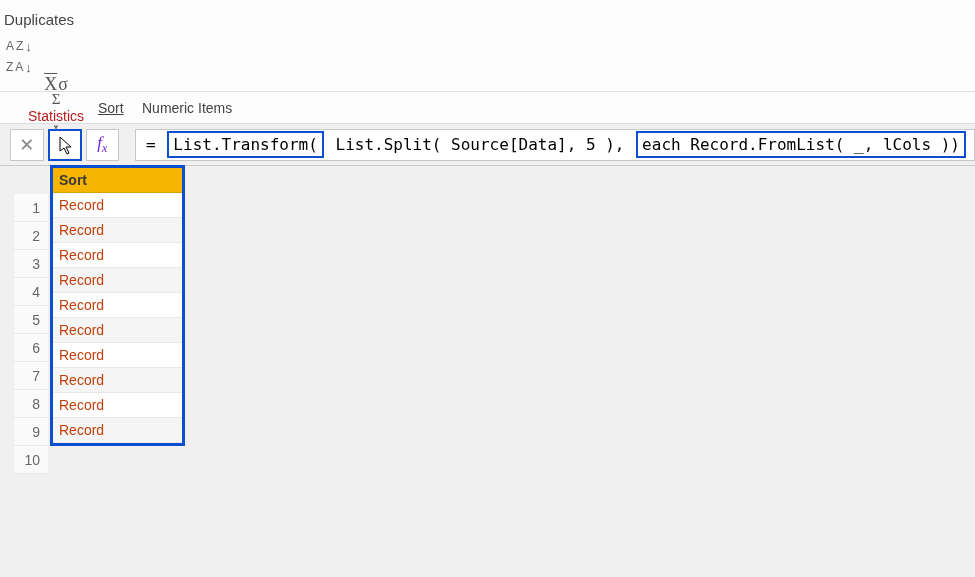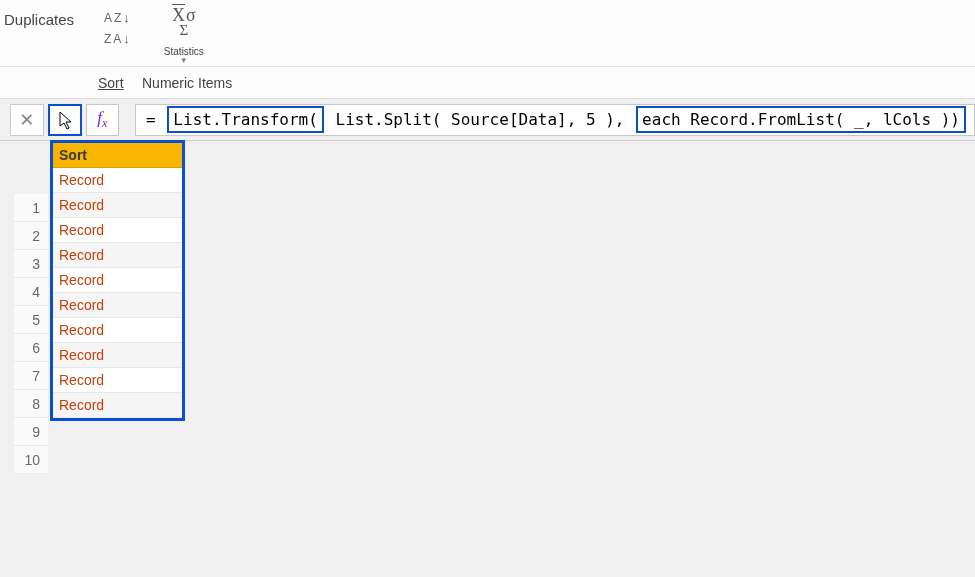--- a/index.html
+++ b/index.html
@@ -7,46 +7,47 @@
       font-family: "Segoe UI", Tahoma, sans-serif;
       background: #f0f0f0;
       width: 975px;
       height: 577px;
       overflow: hidden;
       position: relative;
     }
     
     .ribbon {
       background: #fdfdfd;
-      height: 67px;
+      height: 92px;
       display: flex;
       align-items: flex-start;
       padding-top: 6px;
       border-bottom: 1px solid #e0e0e0;
+      flex-direction: column;
     }
     .ribbon-left-labels {
       width: 98px;
       padding-left: 4px;
       font-size: 15px;
       color: #444;
       line-height: 1.9;
     }
     .ribbon-group {
       display: flex;
       flex-direction: column;
       align-items: center;
       margin: 0 6px;
     }
     .sort-icons { display: flex; flex-direction: column; gap: 6px; align-items: center; padding-top: 4px; }
     .sort-row { display: flex; gap: 2px; align-items: center; color: #666; font-size: 12px; }
     .sort-arrow { font-size: 13px; color: #555; }
     .stats-icon { display: flex; flex-direction: column; align-items: center; font-family: "Times New Roman", serif; color: #555; font-size: 18px; }
     .stats-row1 { display: flex; gap: 1px; line-height: 1; }
     .stats-sigma { font-size: 15px; line-height: 1; margin-top: -1px; }
-    .rib-label { font-size: 10px; color: #404040; margin-top: 8px; }
+    .rib-label { font-size: 14px; color: #b91c1c; margin-top: 1px; }
     .rib-dd { font-size: 9px; color: #777; margin-top: -2px; }
     
     .group-names {
       background: #fdfdfd;
       height: 32px;
       display: flex;
       align-items: center;
       border-bottom: 1px solid #dcdcdc;
     }
     .gname { font-size: 14px; color: #444; }

